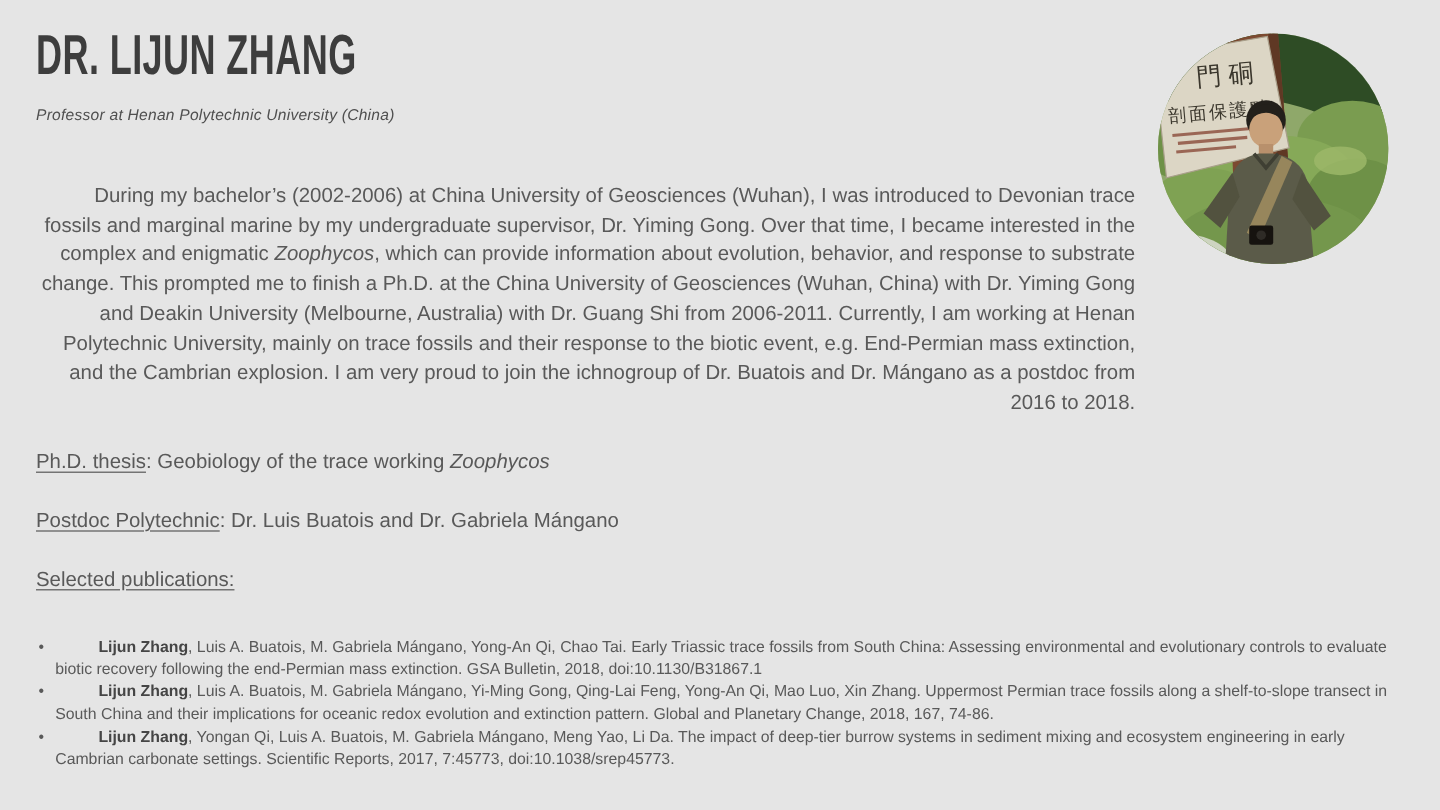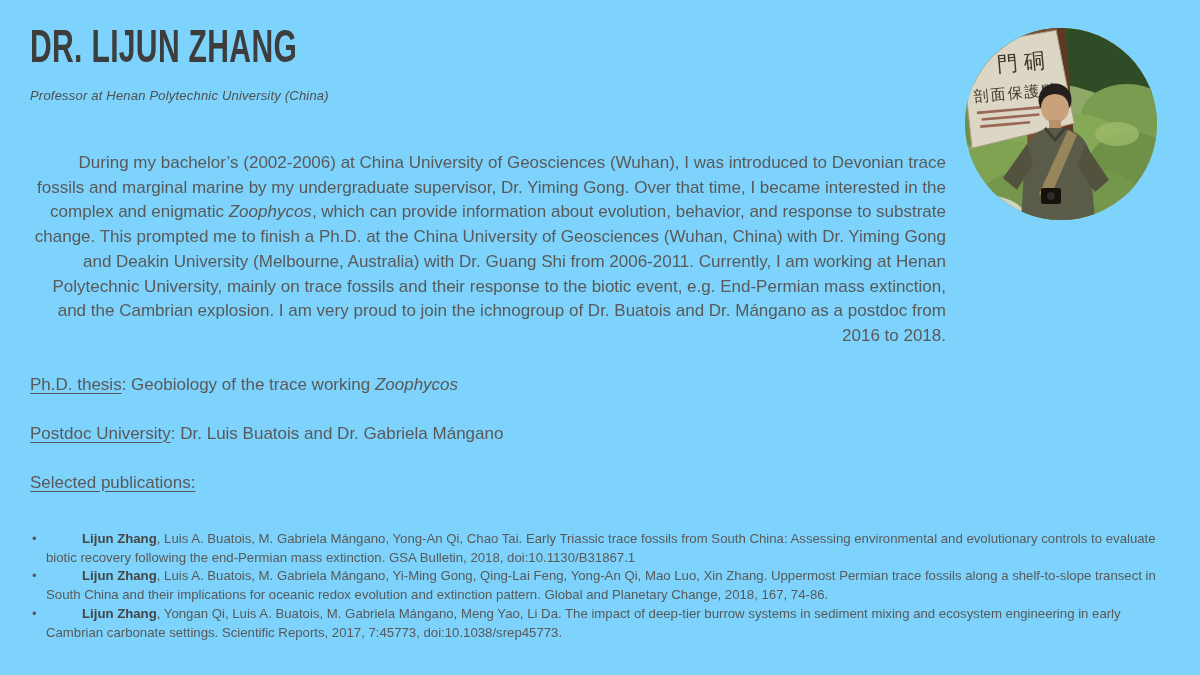--- a/index.html
+++ b/index.html
@@ -1,19 +1,19 @@
 <!DOCTYPE html>
 <html><head>
 <meta charset="utf-8">
 <style>
   html,body{margin:0;padding:0;background:#ffffff;}
   .slide{
     position:relative;
     width:1200px;height:675px;
-    background:#7dd3fc;
+    background:#e5e5e5;
     font-family:"Liberation Sans", sans-serif;
     overflow:hidden;
   }
   .title{
     position:absolute;left:30px;top:22px;
     margin:0;
     font-size:47px;line-height:48px;font-weight:700;
     color:#3d3d3d;white-space:nowrap;
   }
   .title .condensed{
@@ -108,21 +108,21 @@
         <rect x="76" y="160" width="20" height="16" rx="2" fill="#16130f"></rect>
         <circle cx="86" cy="168" r="4" fill="#2e2b26"></circle>
       </g>
     </svg>
   </div>
 
   <p class="bio"><span>During my bachelor’s (2002-2006) at China University of Geosciences (Wuhan), I was introduced to Devonian trace fossils and marginal marine by my undergraduate supervisor, Dr. Yiming Gong. Over that time, I became interested in the complex and enigmatic </span><i>Zoophycos</i><span>, which can provide information about evolution, behavior, and response to substrate change. This prompted me to finish a Ph.D. at the China University of Geosciences (Wuhan, China) with Dr. Yiming Gong and Deakin University (Melbourne, Australia) with Dr. Guang Shi from 2006-2011. Currently, I am working at Henan Polytechnic University, mainly on trace fossils and their response to the biotic event, e.g. End-Permian mass extinction, and the Cambrian explosion. I am very proud to join the ichnogroup of Dr. Buatois and Dr. Mángano as a postdoc from 2016 to 2018.</span></p>
 
   <p class="info-line thesis"><span class="u">Ph.D. thesis</span><span>: </span><span>Geobiology of the trace working </span><i>Zoophycos</i></p>
 
-  <p class="info-line supervisors"><span class="u">Postdoc University</span><span>: </span><span>Dr. Luis Buatois and Dr. Gabriela Mángano</span></p>
+  <p class="info-line supervisors"><span class="u">Postdoc Polytechnic</span><span>: </span><span>Dr. Luis Buatois and Dr. Gabriela Mángano</span></p>
 
   <p class="info-line pubs-heading"><span class="u">Selected publications:</span></p>
 
   <ul class="pubs">
     <li><b>Lijun Zhang</b><span>, Luis A. Buatois, M. Gabriela Mángano, Yong-An Qi, Chao Tai. Early Triassic trace fossils from South China: Assessing environmental and evolutionary controls to evaluate biotic recovery following the end-Permian mass extinction. GSA Bulletin, 2018, doi:10.1130/B31867.1</span></li>
     <li><b>Lijun Zhang</b><span>, Luis A. Buatois, M. Gabriela Mángano, Yi-Ming Gong, Qing-Lai Feng, Yong-An Qi, Mao Luo, Xin Zhang. Uppermost Permian trace fossils along a shelf-to-slope transect in South China and their implications for oceanic redox evolution and extinction pattern. Global and Planetary Change, 2018, 167, 74-86.</span></li>
     <li><b>Lijun Zhang</b><span>, Yongan Qi, Luis A. Buatois, M. Gabriela Mángano, Meng Yao, Li Da. The impact of deep-tier burrow systems in sediment mixing and ecosystem engineering in early Cambrian carbonate settings. Scientific Reports, 2017, 7:45773, doi:10.1038/srep45773.</span></li>
   </ul>
 
 </div>

